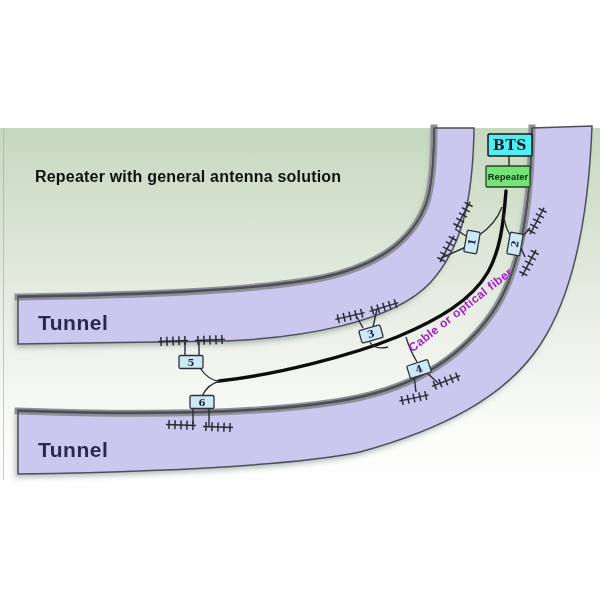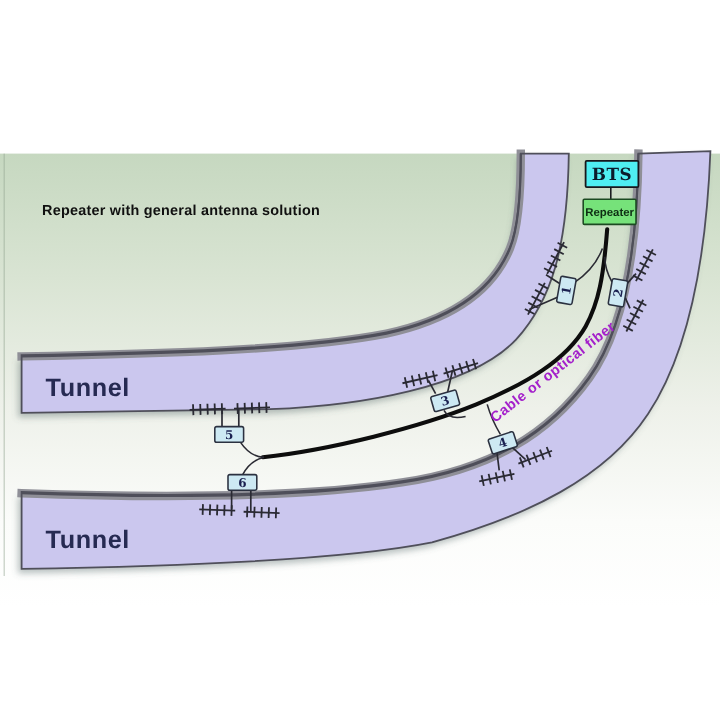--- a/index.html
+++ b/index.html
@@ -10,21 +10,21 @@
   .bg{
     position:absolute;left:0;top:128px;width:600px;height:472px;
     background:linear-gradient(180deg,#c6d8c0 0%,#d9e4d3 22%,#eef1ea 45%,#fbfcfa 65%,#ffffff 80%);
   }
   .bg-edge{
     position:absolute;left:3px;top:128px;width:1px;height:352px;
     background:rgba(150,165,145,0.55);
   }
   .title{
     position:absolute;left:35px;top:168px;
-    font-size:12px;font-weight:bold;color:#101010;letter-spacing:0.2px;
+    font-size:16px;font-weight:bold;color:#101010;letter-spacing:0.2px;
   }
   svg{position:absolute;left:0;top:0;}
   .tunnel-fill{fill:#cbc7ee;}
   .tunnel-wall{fill:none;stroke:#8f8f97;stroke-width:7;stroke-linecap:square;}
   .tunnel-wall-line{fill:none;stroke:#4f4f5a;stroke-width:1.8;}
   .tunnel-edge{fill:none;stroke:#4f4f5a;stroke-width:1.5;}
   .tunnel-label{
     font-size:21px;font-weight:bold;fill:#262a52;letter-spacing:0.5px;
   }
   .cable{fill:none;stroke:#0d0d0d;stroke-width:3.4;stroke-linecap:round;}

